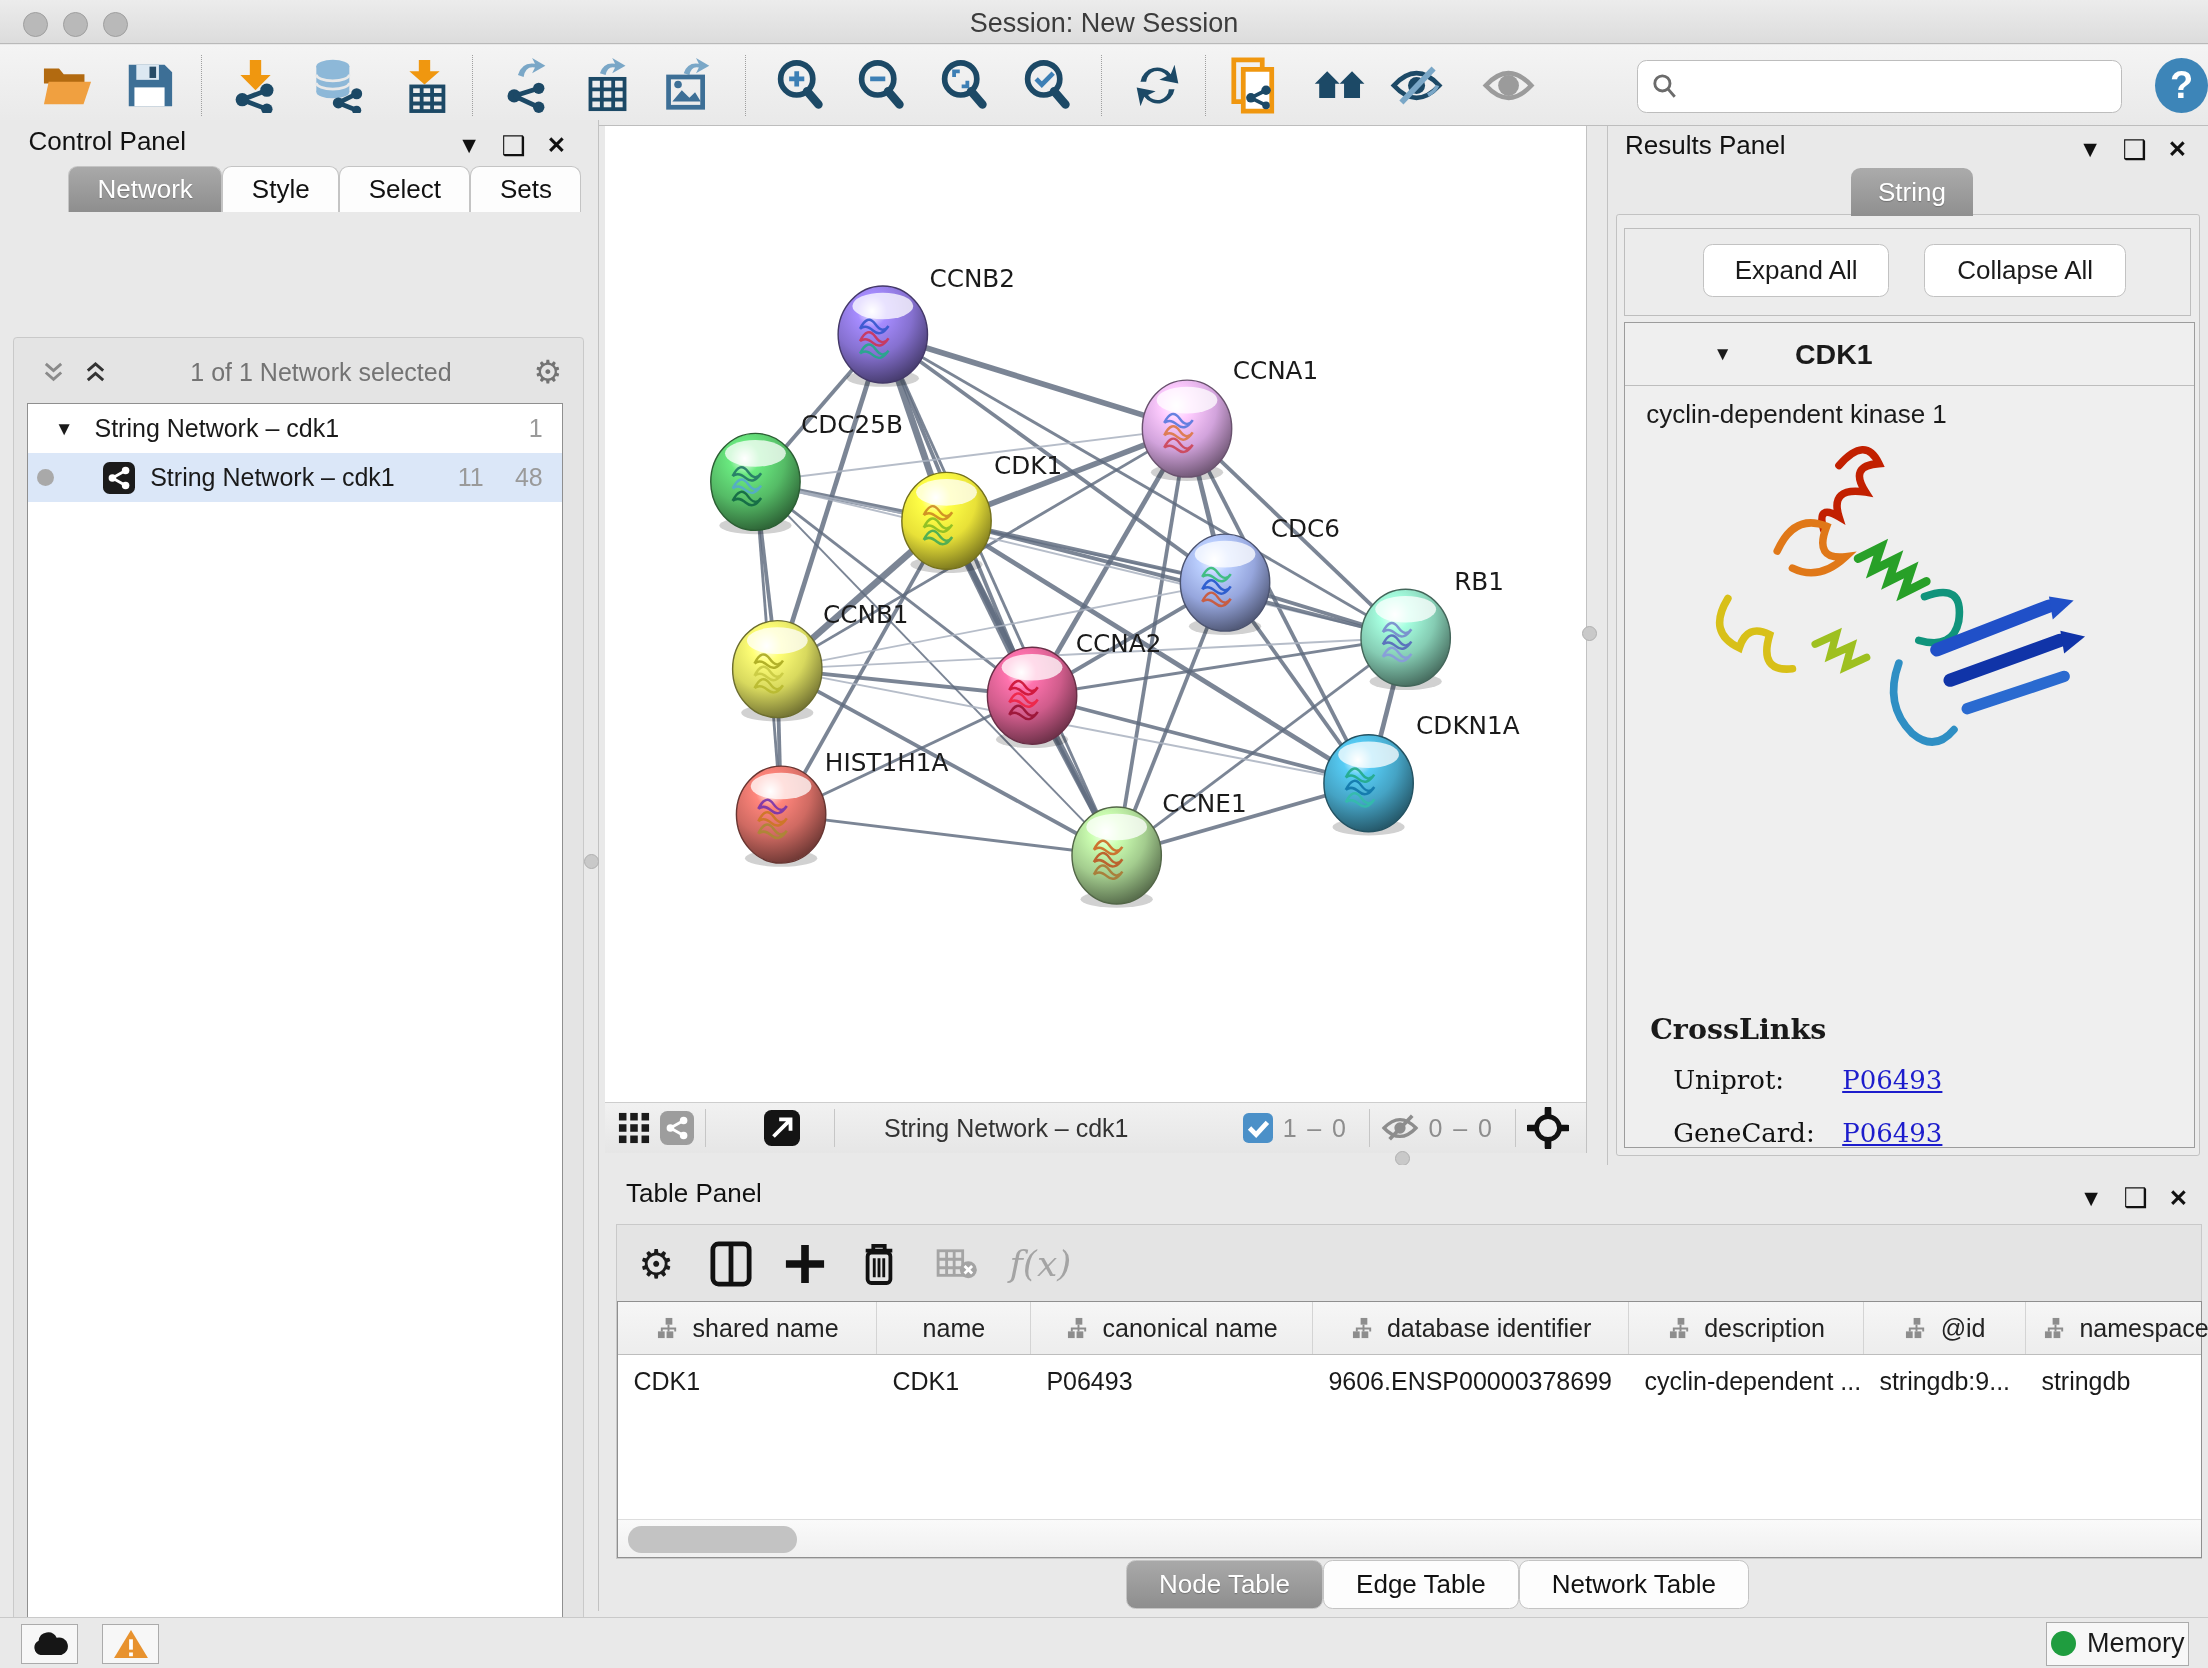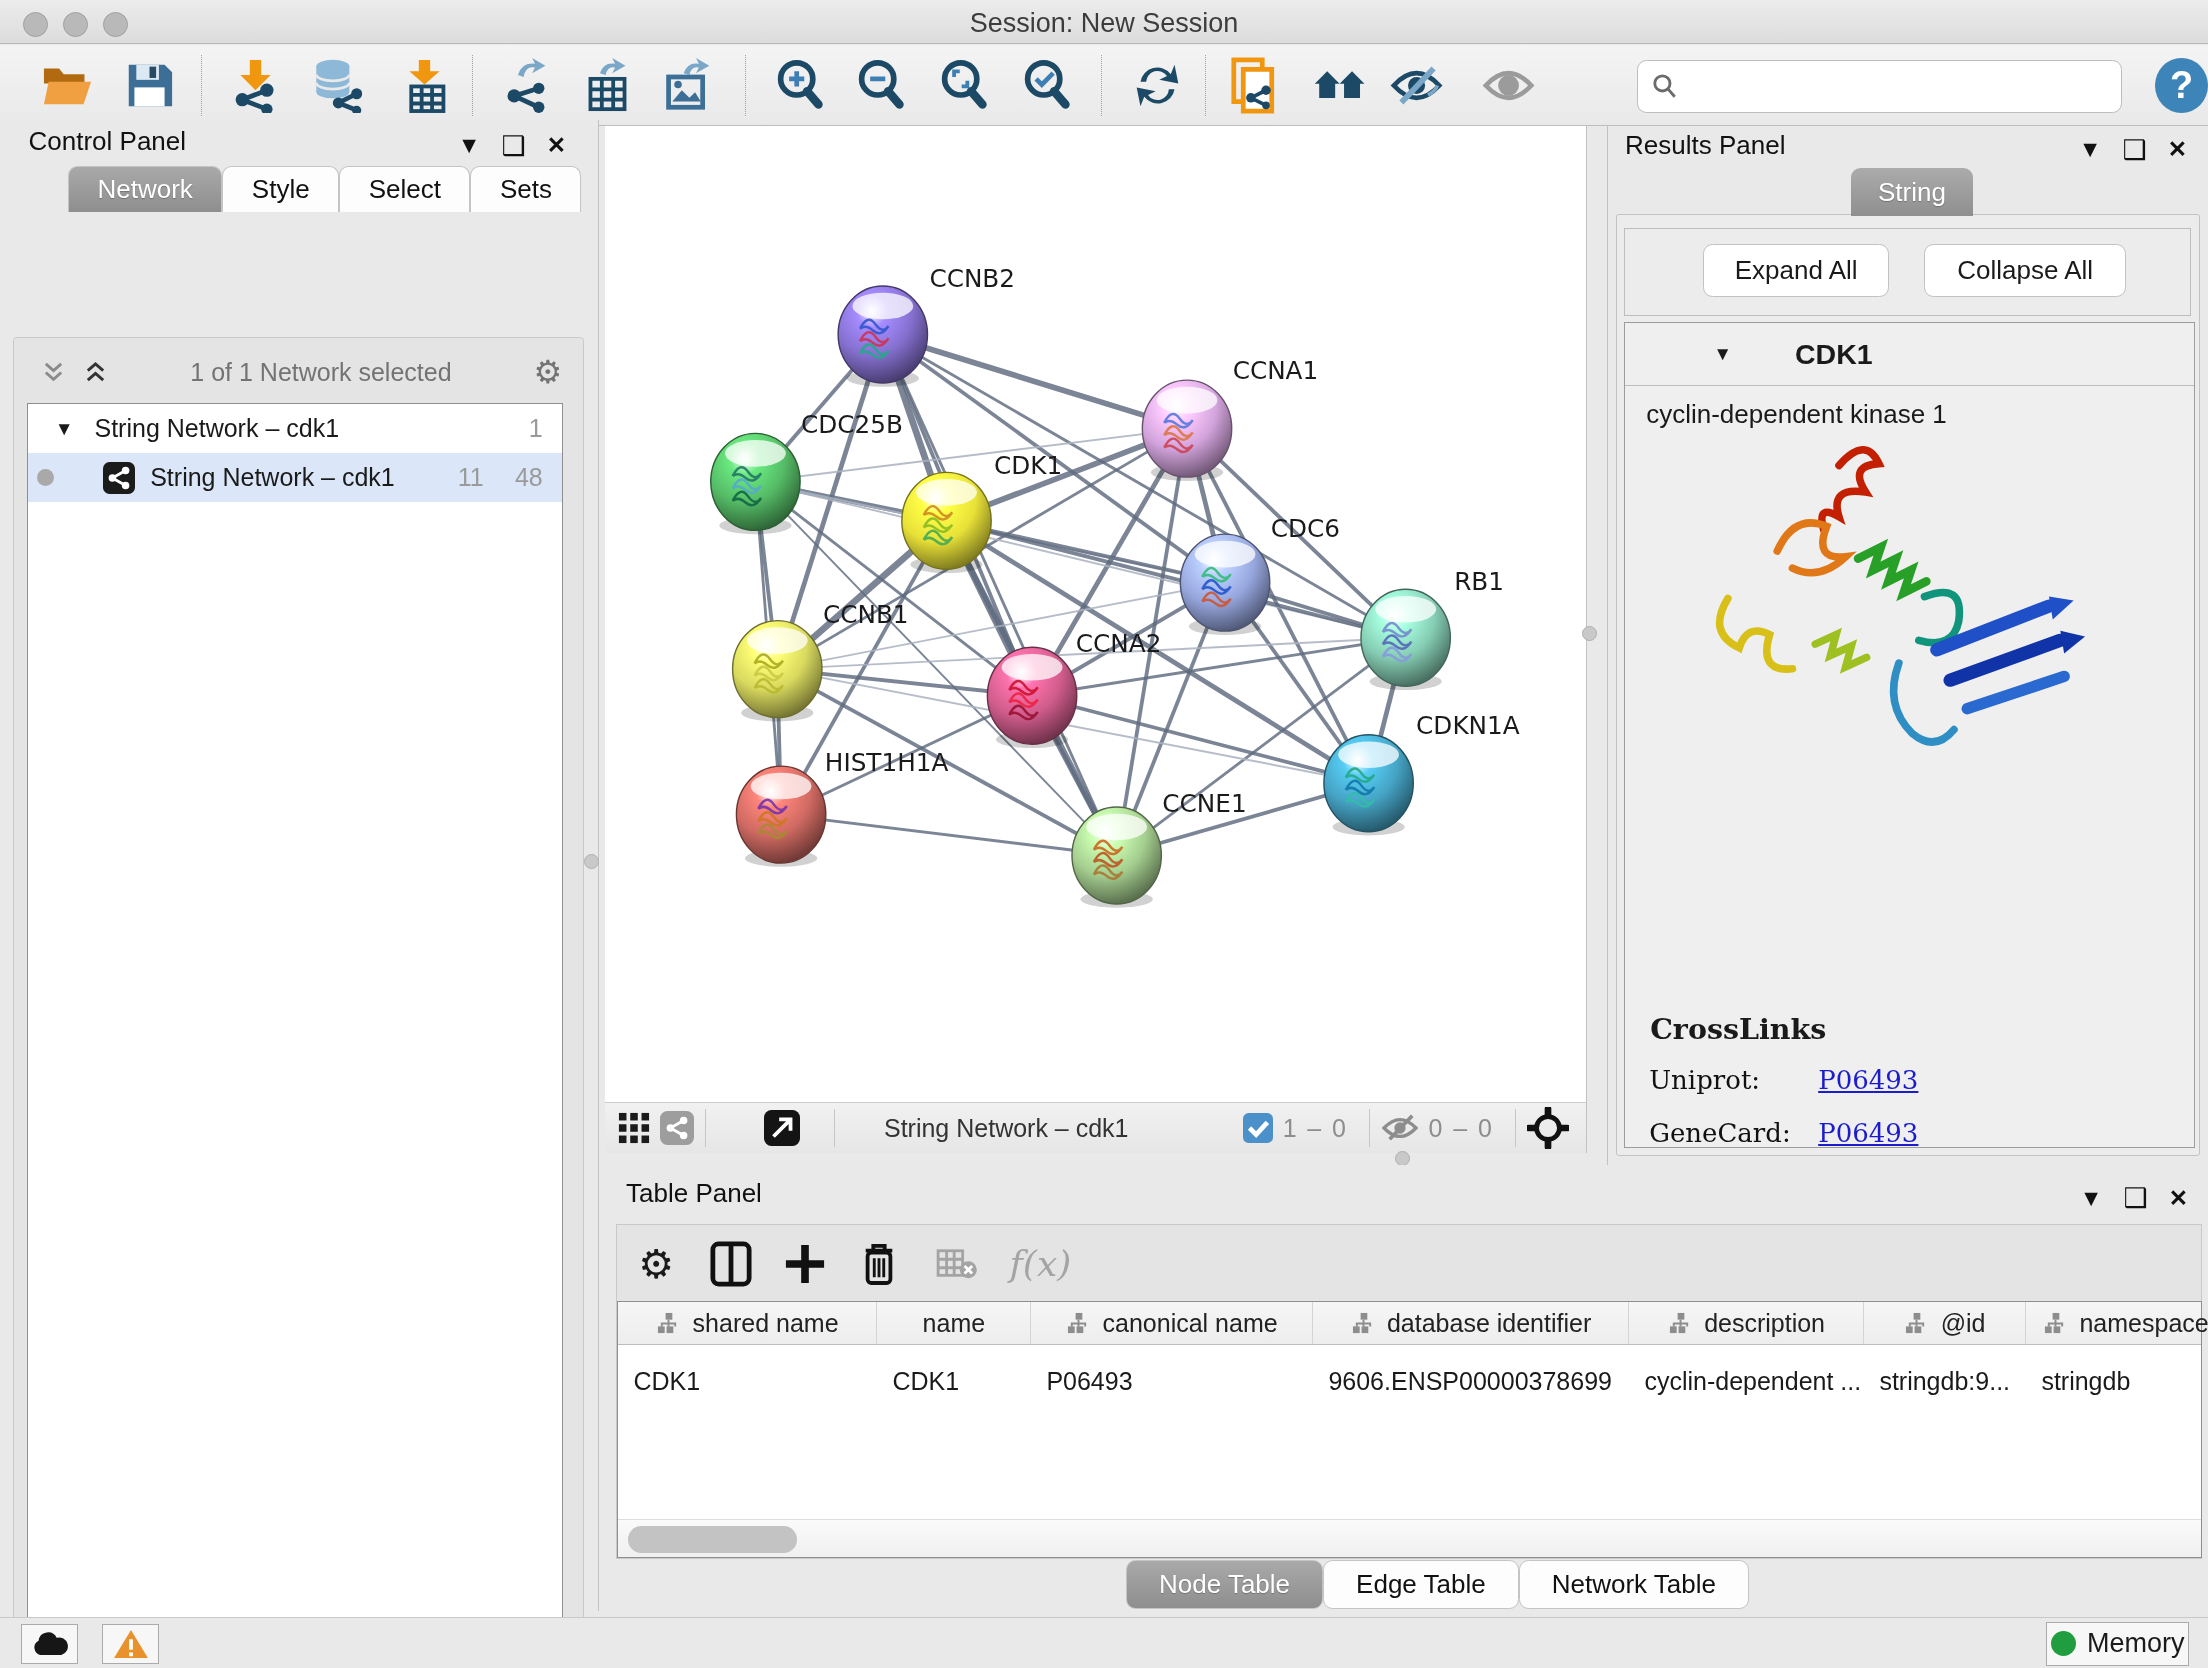--- a/index.html
+++ b/index.html
@@ -75,33 +75,33 @@
     display:flex; align-items:center; justify-content:center; }
   #rp-content { position:absolute; left:7.6px; top:107px; width:571px; height:826px;
     background:#efefef; border:1.9px solid #9c9c9c; }
   #rp-cdk1row { position:absolute; left:0; top:0; width:100%; height:63px;
     border-bottom:1px solid #bdbdbd; display:flex; align-items:center; }
   #rp-desc { position:absolute; left:21px; top:76px; font-size:26px; }
   #crosslinks { position:absolute; left:0; top:689px; width:100%;
     font-family:"DejaVu Serif","Liberation Serif",serif; }
   #crosslinks h3 { font-size:28.5px; margin-left:25px; margin-bottom:7.6px; }
   .cl-row { display:flex; font-size:26px; height:53px; align-items:center; }
-  .cl-label { width:169px; margin-left:24px; color:#111; }
+  .cl-label { width:169px; margin-left:48px; color:#111; }
   .cl-link { color:#1c1ccc; text-decoration:underline; }
 
   
   #table-panel { position:absolute; left:605px; top:1165px; width:1604px; height:452px;
     background:#e9e9e9; }
   #tp-toolbar { position:absolute; left:11.4px; top:59px; width:1586px; height:335px;
     background:#e4e4e4; border:1px solid #c9c9c9; }
   .tp-icon { position:absolute; top:13.3px; width:51px; height:51px; display:flex;
     align-items:center; justify-content:center; }
   #tp-table { position:absolute; left:0px; top:76px; width:1585px; height:257px;
     background:#fff; border:1px solid #8f8f8f; }
-  #tp-header { position:absolute; left:0; top:0; width:100%; height:43px;
+  #tp-header { position:absolute; left:0; top:0; width:100%; height:53px;
     background:linear-gradient(#f6f6f6,#ededed); border-bottom:1.9px solid #bdbdbd;
     display:flex; font-size:25px; color:#222; }
   .th { display:flex; align-items:center; justify-content:center; gap:11.4px;
     border-right:1px solid #d4d4d4; overflow:hidden; white-space:nowrap; }
   #tp-row { position:absolute; left:0; top:55px; width:100%; height:49px;
     display:flex; font-size:25px; align-items:center; }
   .td { padding-left:15px; overflow:hidden; white-space:nowrap; }
   #tp-hscroll { position:absolute; left:0; bottom:0; width:100%; height:38px;
     background:linear-gradient(#fafafa,#f0f0f0); border-top:1px solid #ddd; }
   #tp-thumb { position:absolute; left:9.5px; top:5.7px; width:169px; height:27px;

